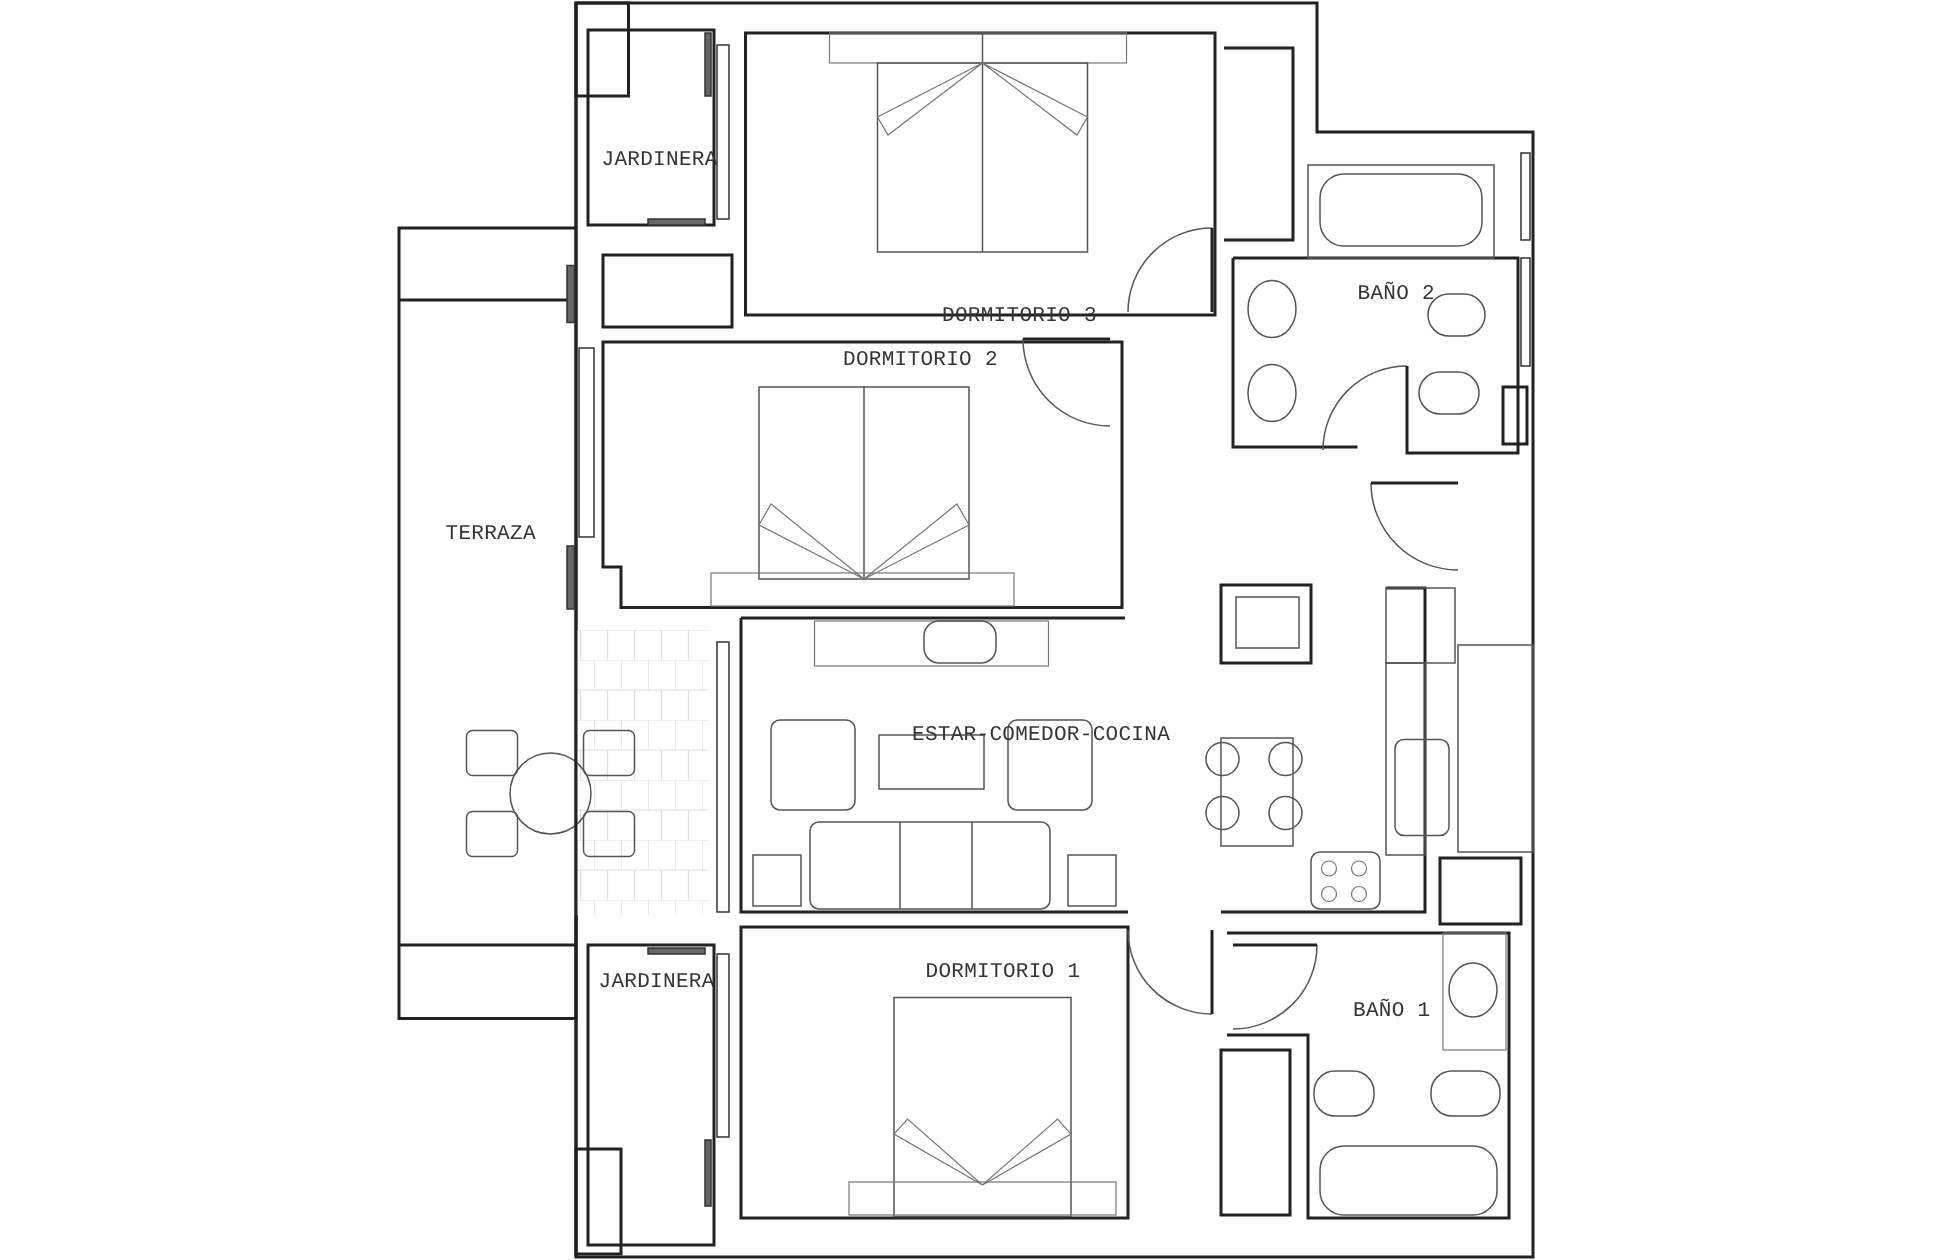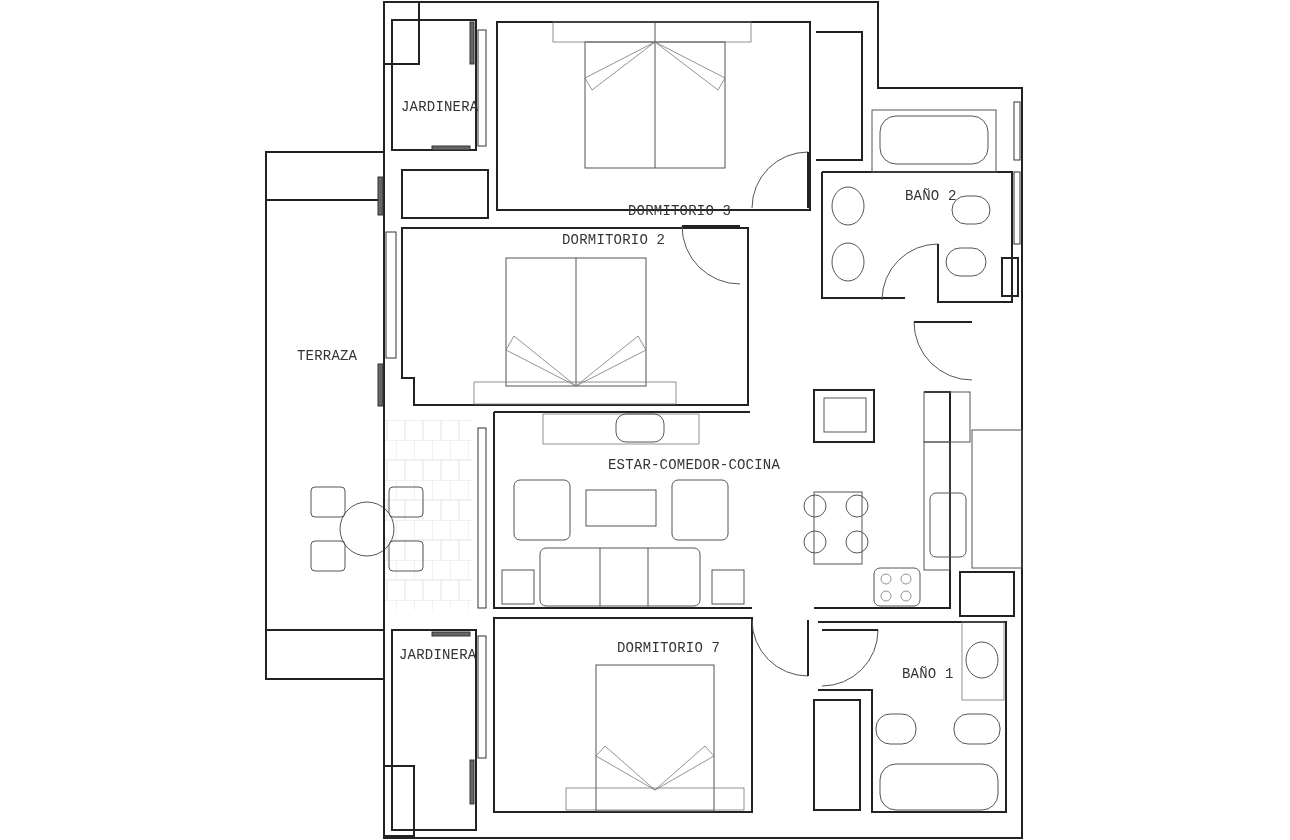--- a/index.html
+++ b/index.html
@@ -161,19 +161,19 @@
     <rect x="962" y="622" width="42" height="78" class="th"></rect>
     <ellipse cx="982" cy="660" rx="16" ry="18" class="t"></ellipse>
     <rect x="876" y="714" width="40" height="30" rx="14" class="t"></rect>
     <rect x="954" y="714" width="46" height="30" rx="14" class="t"></rect>
     <rect x="880" y="764" width="118" height="46" rx="16" class="t"></rect>
   </g>
 </svg>
 
 <div class="lbl" style="left:628px;top:182px;margin-top:21px;">DORMITORIO 3</div>
 <div class="lbl" style="left:528px;top:232px;margin-left:34px;">DORMITORIO 2</div>
-<div class="lbl" style="left:617px;top:640px;">DORMITORIO 7</div>
+<div class="lbl" style="left:617px;top:640px;">DORMITORIO 1</div>
 <div class="lbl" style="left:905px;top:188px;">BAÑO 2</div>
 <div class="lbl" style="left:902px;top:666px;">BAÑO 1</div>
-<div class="lbl" style="left:608px;top:457px;">ESTAR-COMEDOR-COCINA</div>
+<div class="lbl" style="left:608px;top:482px;">ESTAR-COMEDOR-COCINA</div>
 <div class="lbl" style="left:297px;top:348px;">TERRAZA</div>
 <div class="lbl" style="left:401px;top:99px;">JARDINERA</div>
 <div class="lbl" style="left:399px;top:647px;">JARDINERA</div>
 
 </body></html>

